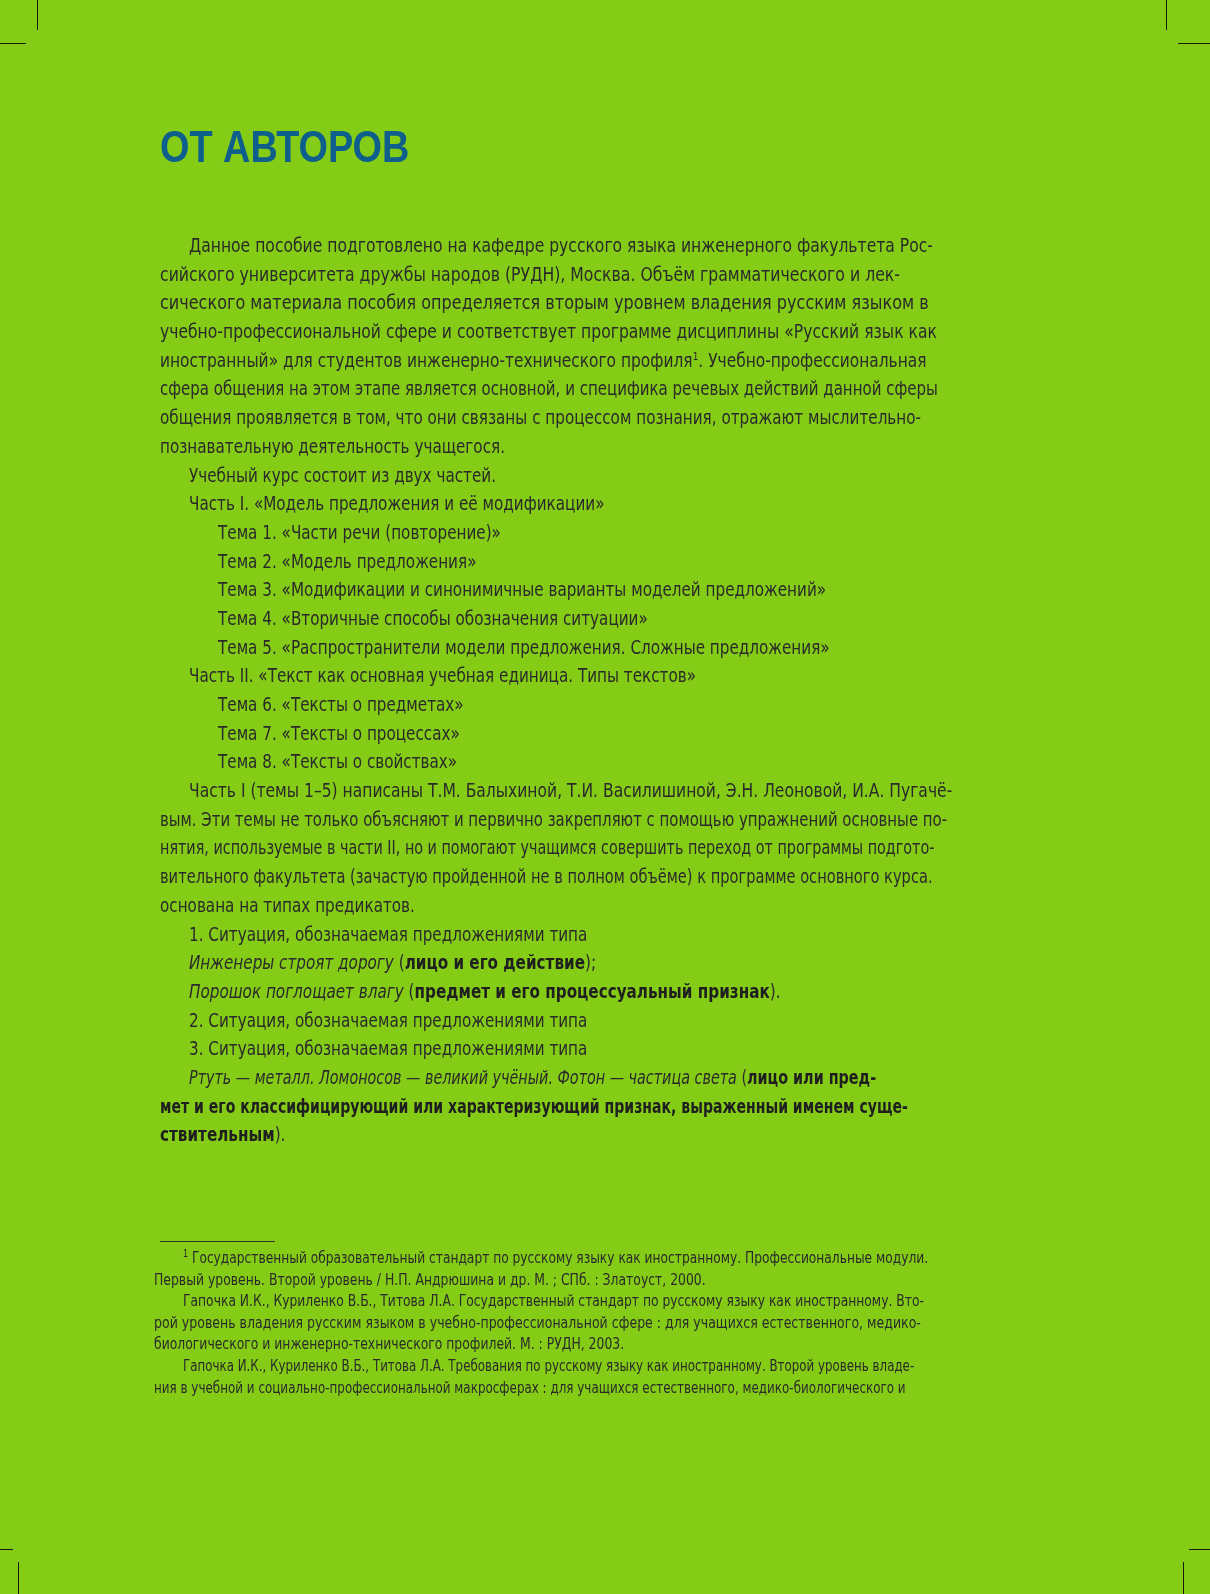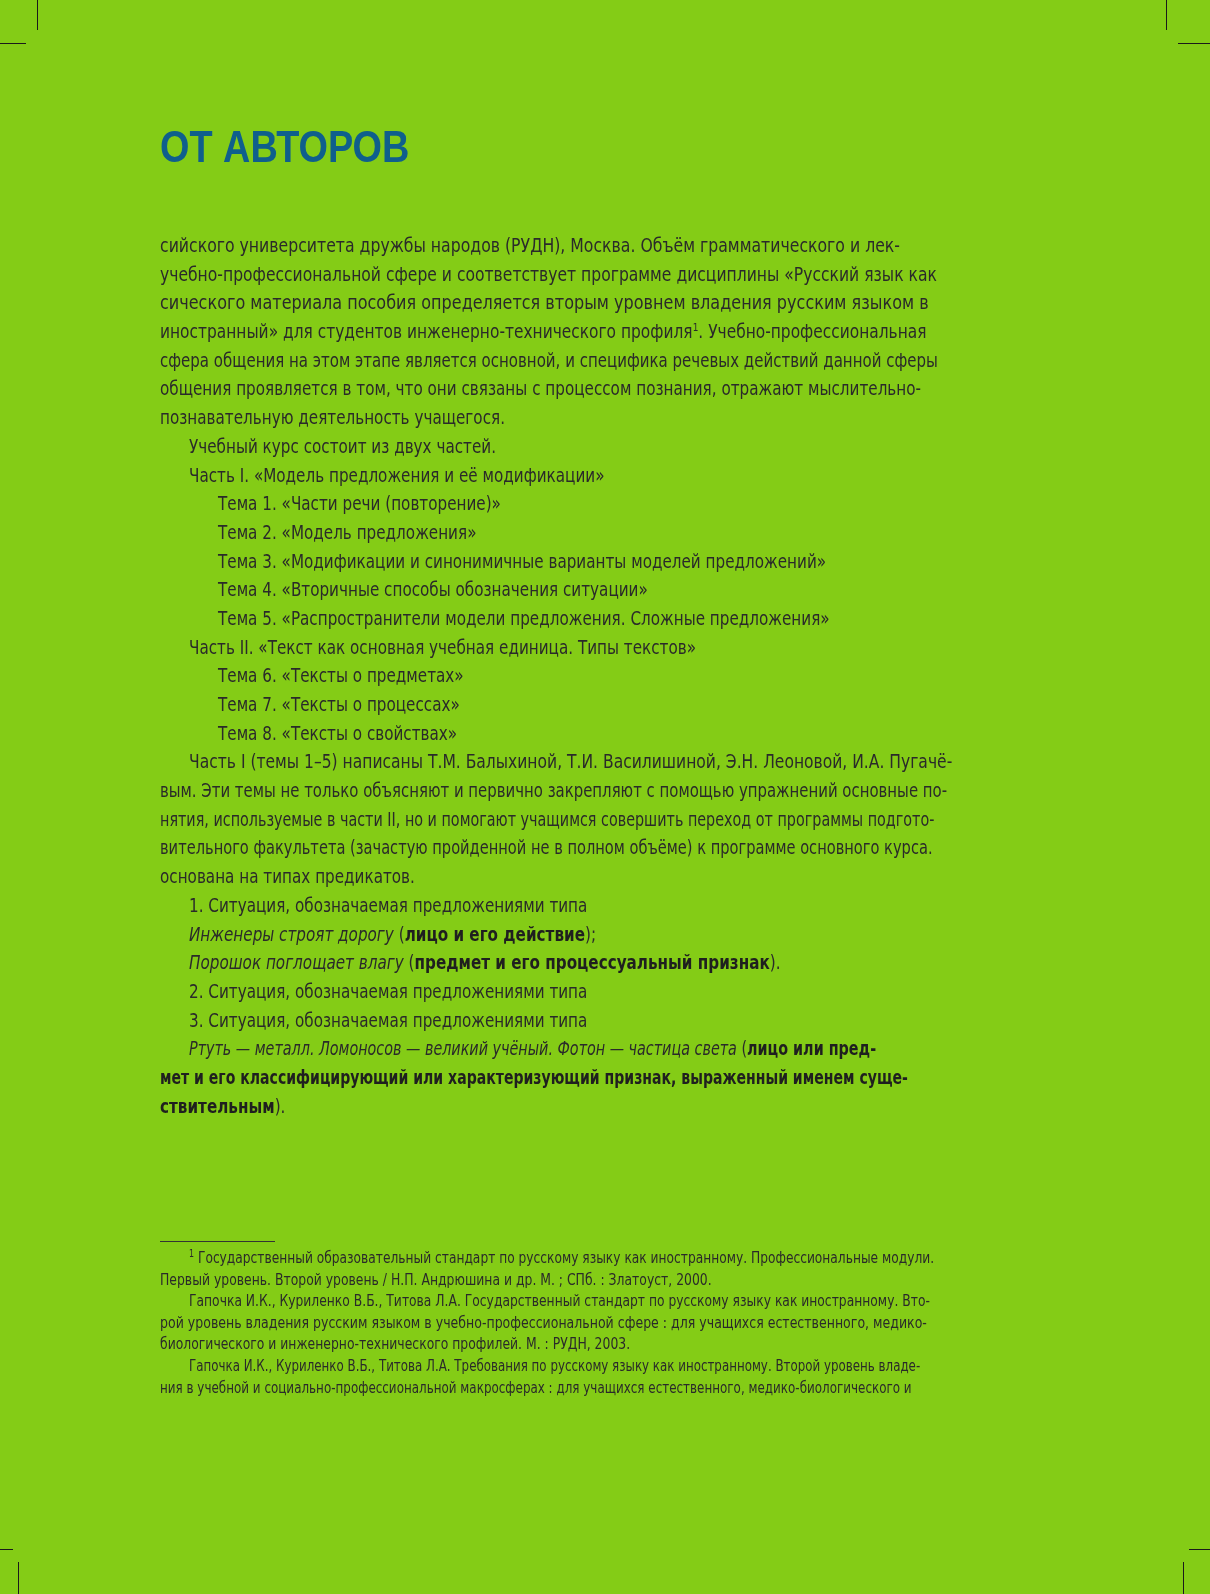--- a/index.html
+++ b/index.html
@@ -26,21 +26,21 @@
   .row { height: 28.7px; white-space: nowrap; overflow: visible; }
   .row .inner { display: inline-block; transform: scaleX(0.8); transform-origin: left center; }
   b { font-weight: bold; color: #1f1f1f; }
   i { font-style: italic; }
   sup { font-size: 11px; line-height: 0; vertical-align: 7px; }
 
   .rule {
     position: absolute; left: 160px; top: 1241px; width: 115px; height: 1px; background: #333;
   }
   .notes {
-    position: absolute; left: 160px; top: 1248px; width: 900px;
+    position: absolute; left: 154px; top: 1248px; width: 900px;
     font-family: "DejaVu Sans", sans-serif;
     font-size: 15.5px; line-height: 21.6px; color: #2a2a2a;
   }
   .notes .row { height: 21.6px; }
   .notes .row .inner { transform: scaleX(0.8); }
   .notes .ind { padding-left: 29px; }
   .notes sup { font-size: 10px; vertical-align: 6px; }
 </style>
 </head>
 <body>
@@ -54,23 +54,24 @@
   <div class="crop" style="left:0;top:1549px;width:13px;height:1px;"></div>
   <div class="crop" style="left:18px;top:1562px;width:1px;height:32px;"></div>
   <div class="crop" style="left:1189px;top:1549px;width:21px;height:1px;"></div>
   <div class="crop" style="left:1183px;top:1562px;width:1px;height:32px;"></div>
 
   <h1 class="heading" style="margin:0;">ОТ АВТОРОВ</h1>
 
   <div class="body">
 
     <div>
+      <div class="row" style="padding-left:29px;"><span class="inner" style="transform:scaleX(0.82);">Данное пособие подготовлено на кафедре русского языка инженерного факультета Рос-</span></div>
       <div class="row"><span class="inner" style="transform:scaleX(0.826);">сийского университета дружбы народов (РУДН), Москва. Объём грамматического и лек-</span></div>
+      <div class="row"><span class="inner" style="transform:scaleX(0.845);">сического материала пособия определяется вторым уровнем владения русским языком в</span></div>
       <div class="row"><span class="inner" style="transform:scaleX(0.82);">учебно-профессиональной сфере и соответствует программе дисциплины «Русский язык как</span></div>
-      <div class="row"><span class="inner" style="transform:scaleX(0.845);">сического материала пособия определяется вторым уровнем владения русским языком в</span></div>
       <div class="row"><span class="inner" style="transform:scaleX(0.812);"><span>иностранный» для студентов инженерно-технического профиля</span><sup>1</sup><span>. Учебно-профессиональная</span></span></div>
       <div class="row"><span class="inner" style="transform:scaleX(0.79);">сфера общения на этом этапе является основной, и специфика речевых действий данной сферы</span></div>
       <div class="row"><span class="inner" style="transform:scaleX(0.8);">общения проявляется в том, что они связаны с процессом познания, отражают мыслительно-</span></div>
       <div class="row"><span class="inner" style="transform:scaleX(0.8);">познавательную деятельность учащегося.</span></div>
     </div>
 
     <div>
       <div class="row lvl1"><span class="inner">Учебный курс состоит из двух частей.</span></div>
 
       <div class="row lvl1"><span class="inner">Часть I. «Модель предложения и её модификации»</span></div>

